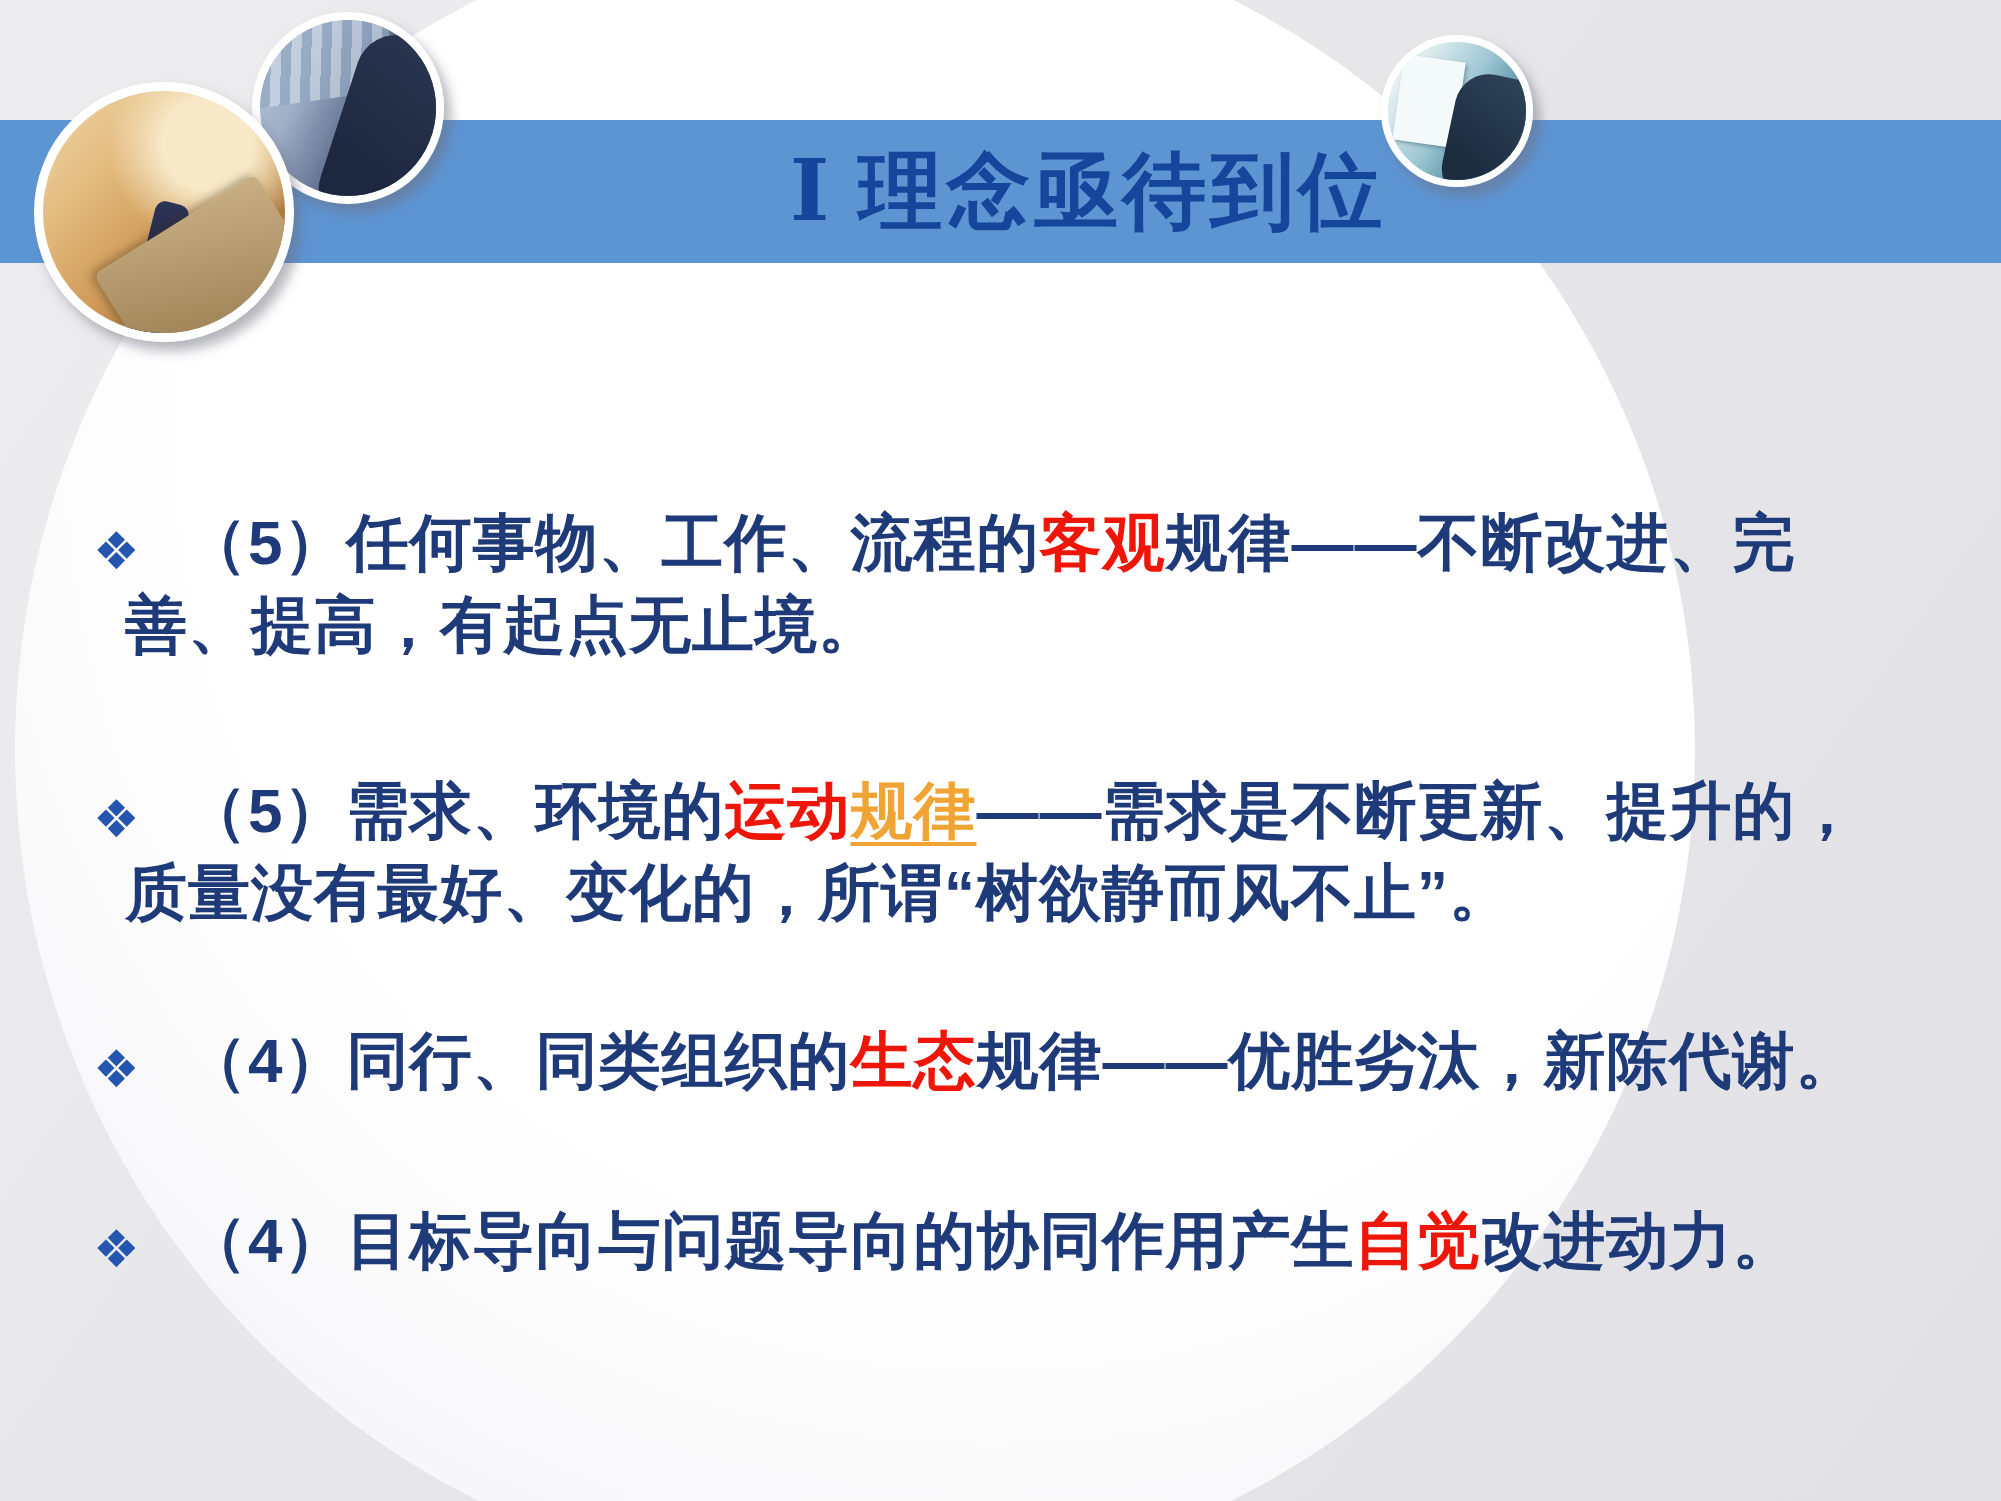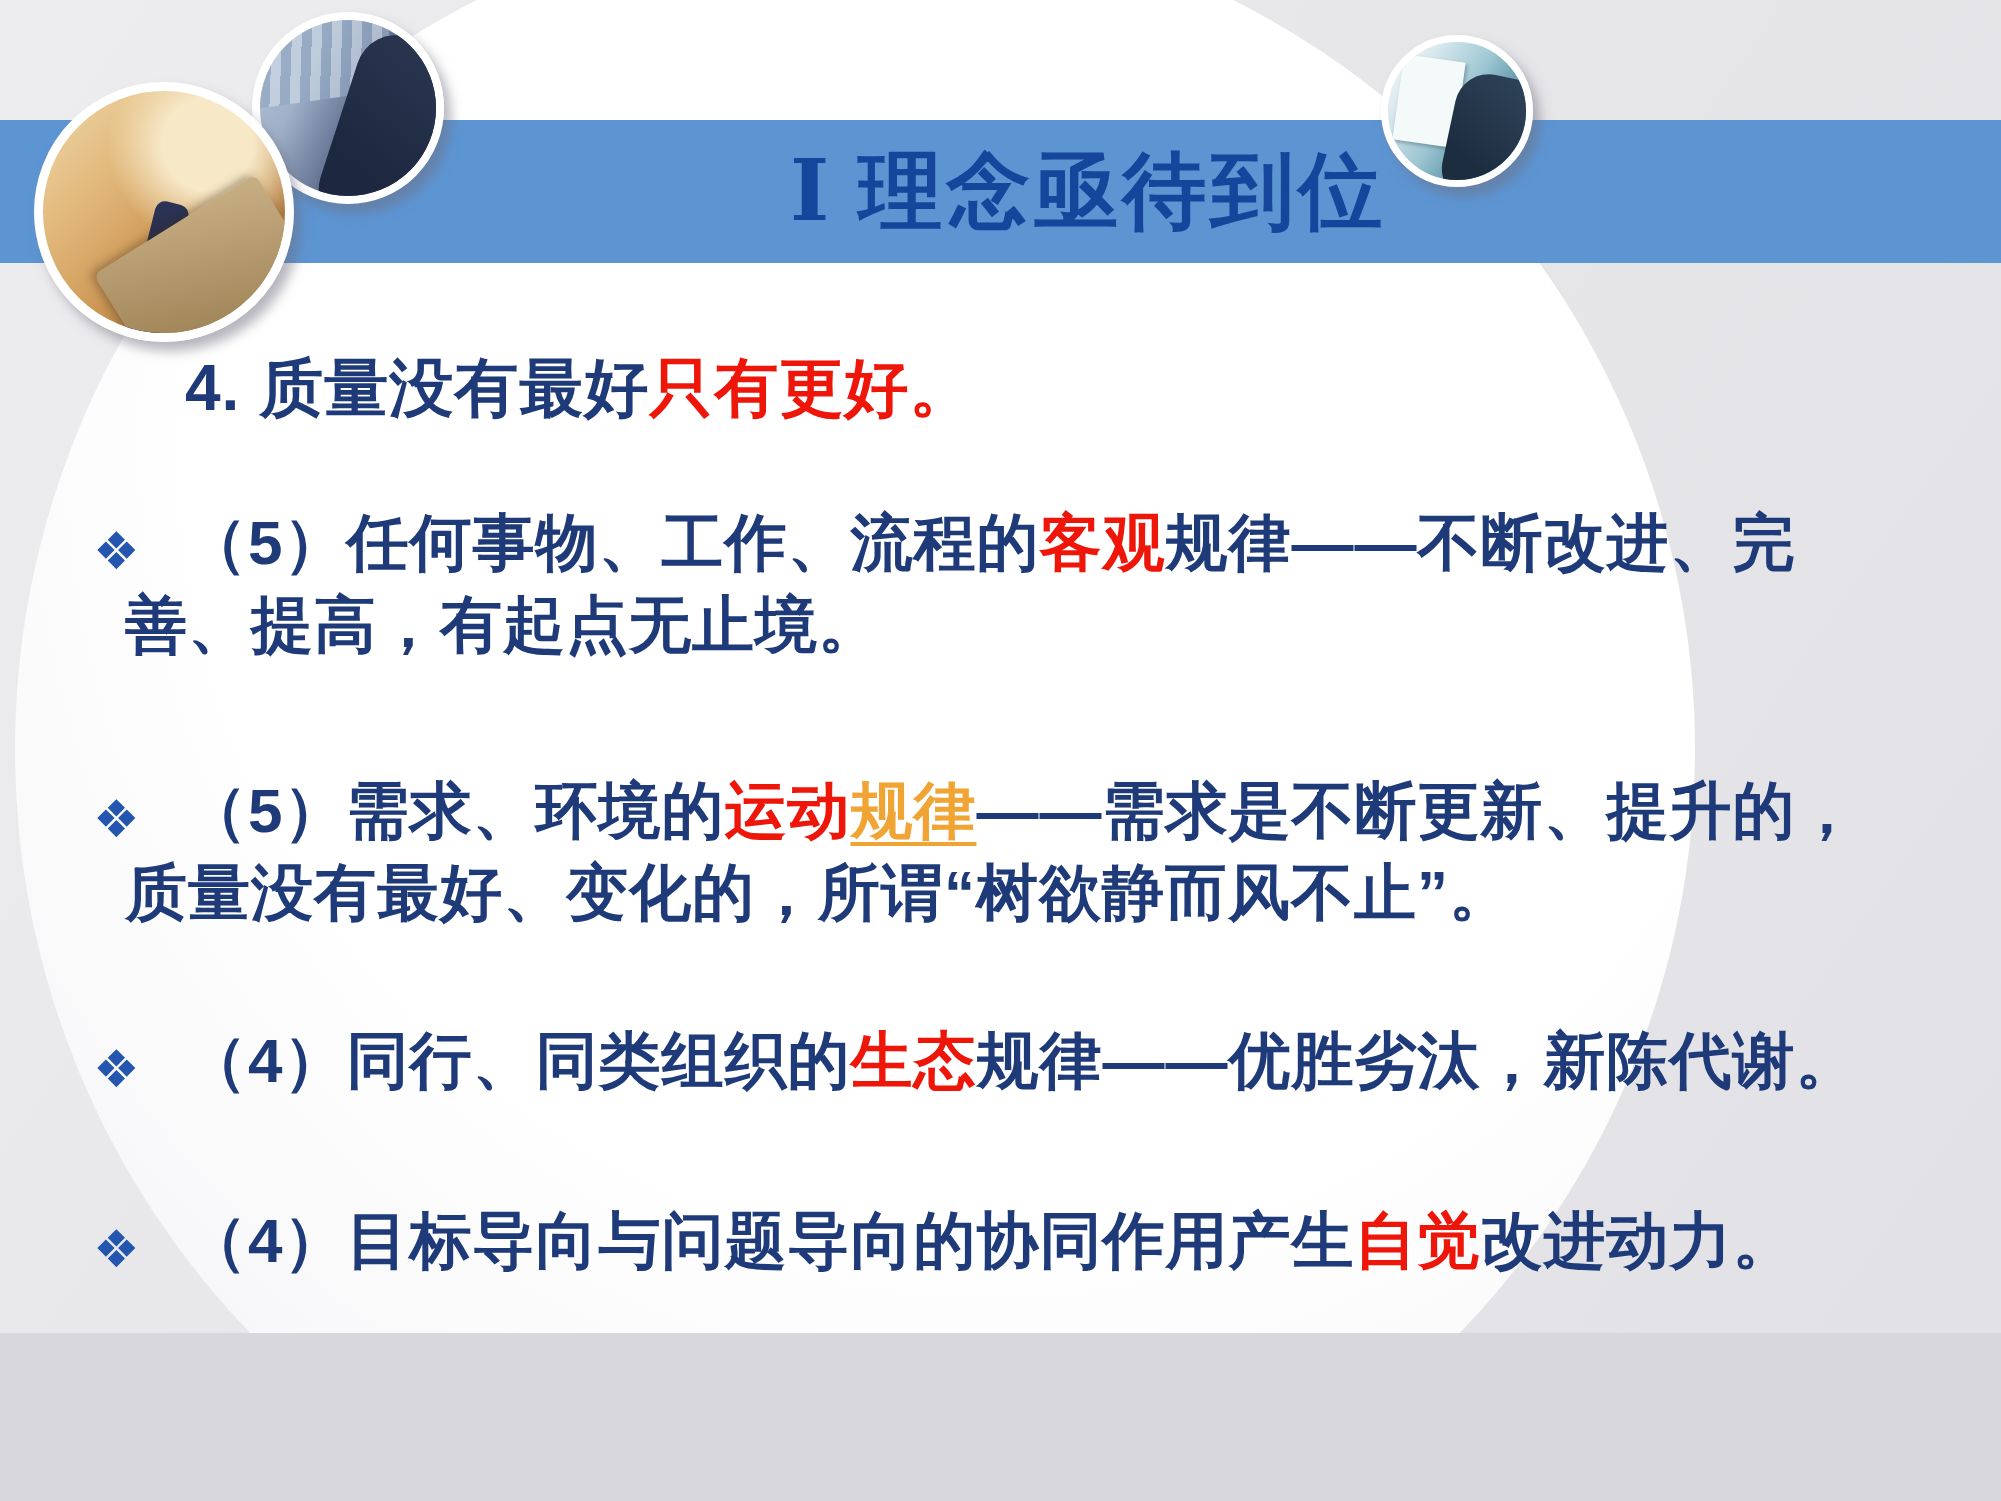--- a/index.html
+++ b/index.html
@@ -1,19 +1,19 @@
 <!DOCTYPE html>
 <html><head>
 <meta charset="utf-8">
 <style>
   * { margin:0; padding:0; box-sizing:border-box; }
   html,body { background:#d8d8dc; }
   .slide {
     position:relative;
-    width:2001px; height:1333px;
+    width:2001px; height:1501px;
     overflow:hidden;
     background:linear-gradient(125deg,#ededef 0%,#e7e7ea 45%,#e2e2e6 100%);
     font-family:"Liberation Sans","DejaVu Sans",sans-serif;
   }
 
   
   .big-circle {
     position:absolute; left:15px; top:-90px;
     width:1680px; height:1680px; border-radius:50%;
     background:radial-gradient(circle at 58% 32%, #ffffff 52%, #f7f7f9 78%, #eeeef1 100%);
@@ -120,23 +120,20 @@
   <div class="big-circle"></div>
 
   <div class="band">
     <h1>Ⅰ 理念亟待到位</h1>
   </div>
 
   <div class="photo photo-handshake"></div>
   <div class="photo photo-laptop"></div>
   <div class="photo photo-right"></div>
 
-  <div class="heading">
-    <span>4. 质量没有最好</span><span class="red">只有更好。</span>
-  </div>
 
   <div class="bullet b1">
     <span class="mark">❖</span>
     <span class="txt"><span>（5）任何事物、工作、流程的</span><span class="red">客观</span><span class="orange"></span><span>规律——不断改进、完善、提高，有起点无止境。</span></span>
   </div>
 
   <div class="bullet b2">
     <span class="mark">❖</span>
     <span class="txt"><span>（5）需求、环境的</span><span class="red">运动</span><span class="orange">规律</span><span>——需求是不断更新、提升的，质量没有最好、变化的，所谓“树欲静而风不止”。</span></span>
   </div>

